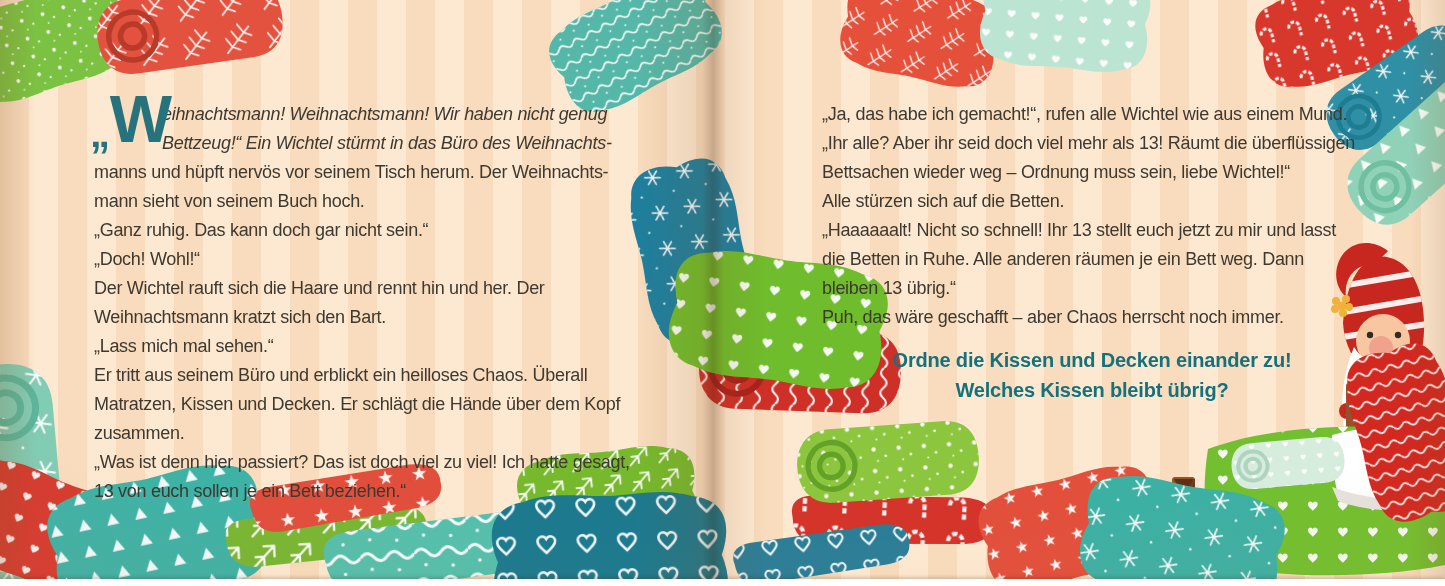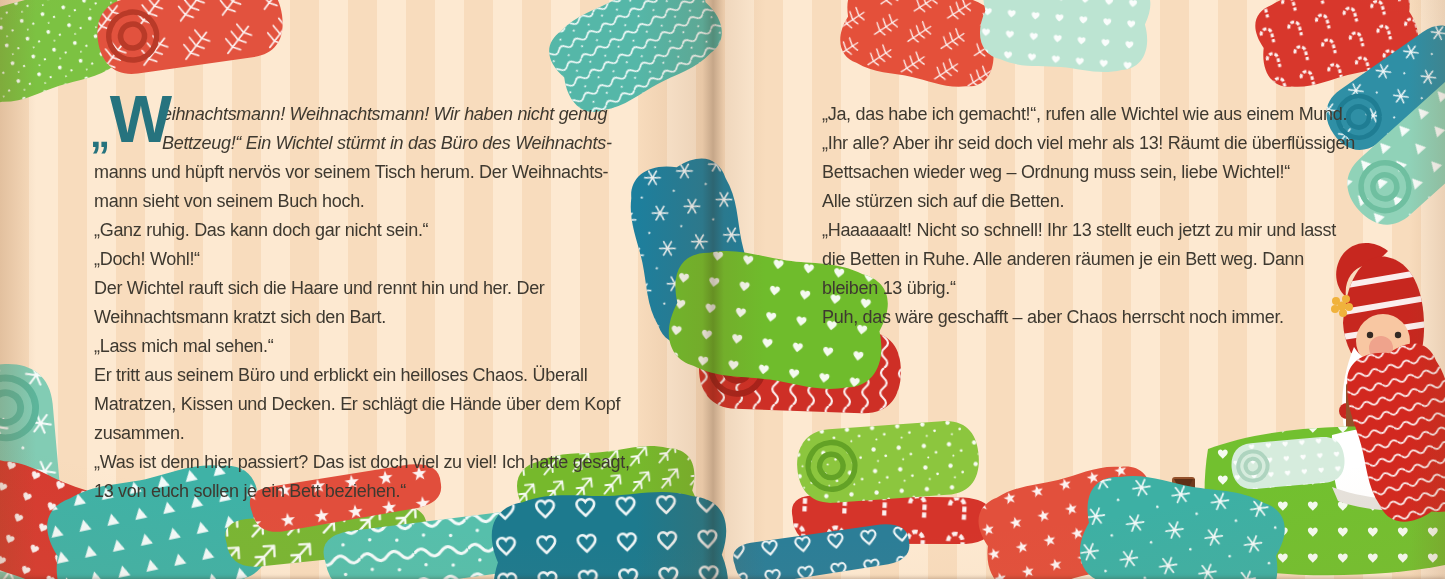--- a/index.html
+++ b/index.html
@@ -286,16 +286,18 @@
 
   <div class="page-text text-right">
     <div class="pre">„Ja, das habe ich gemacht!“, rufen alle Wichtel wie aus einem Mund.
 „Ihr alle? Aber ihr seid doch viel mehr als 13! Räumt die überflüssigen
 Bettsachen wieder weg – Ordnung muss sein, liebe Wichtel!“
 Alle stürzen sich auf die Betten.
 „Haaaaaalt! Nicht so schnell! Ihr 13 stellt euch jetzt zu mir und lasst
 die Betten in Ruhe. Alle anderen räumen je ein Bett weg. Dann
 bleiben 13 übrig.“
 Puh, das wäre geschafft – aber Chaos herrscht noch immer.</div>
+    <div class="pre task">Ordne die Kissen und Decken einander zu!
+Welches Kissen bleibt übrig?</div>
   </div>
 
   <div class="bottom-edge"></div>
 </div>
 
 </body></html>

